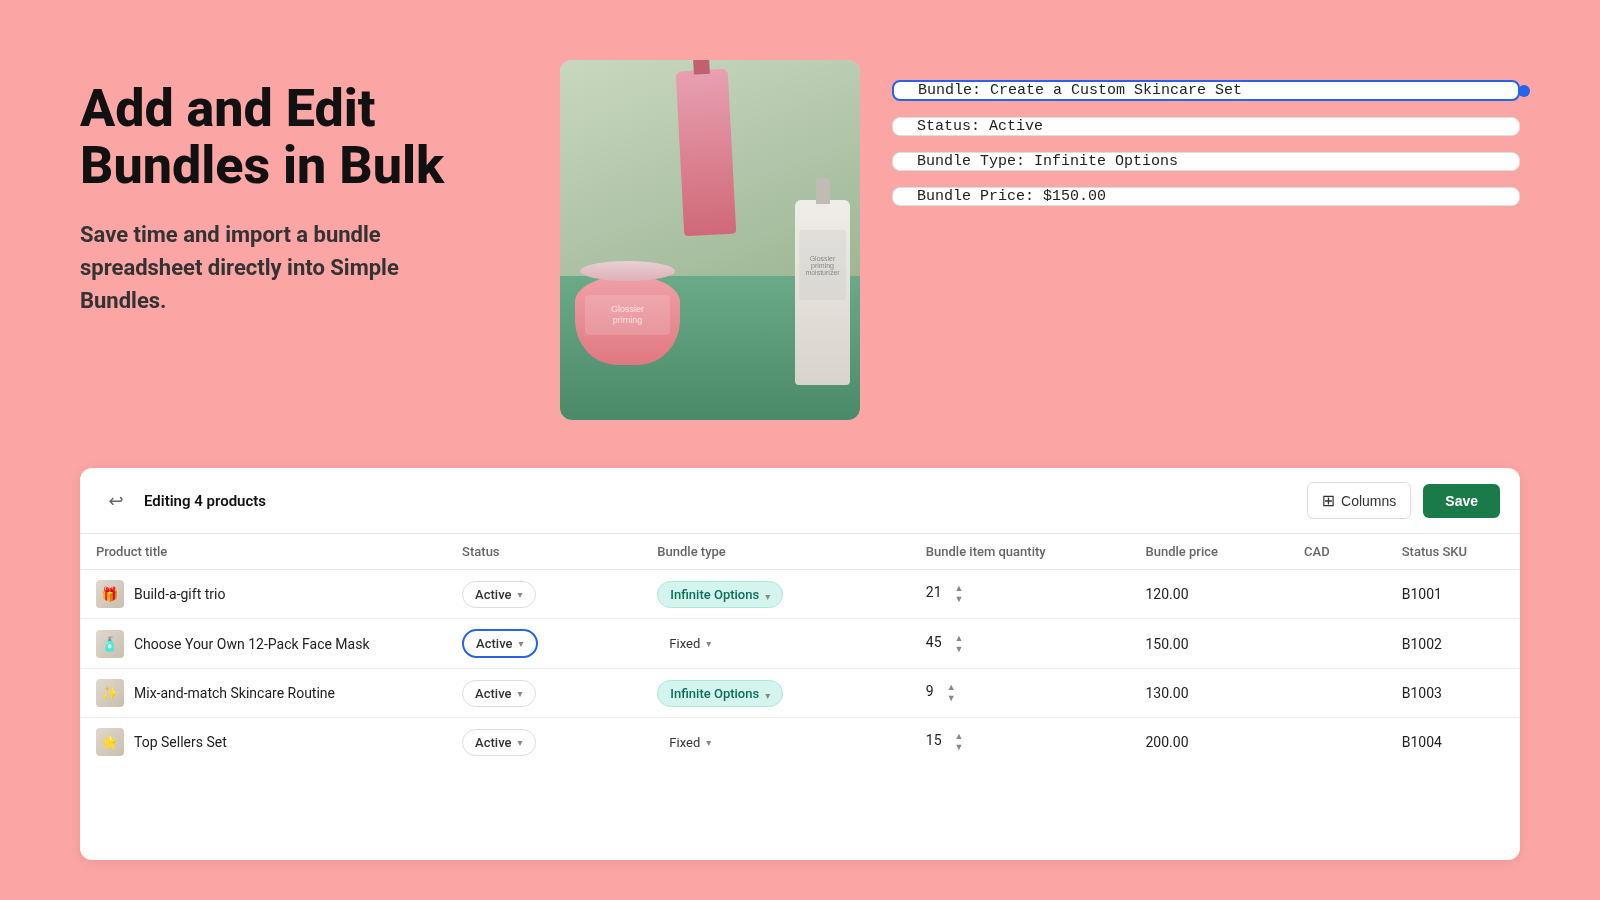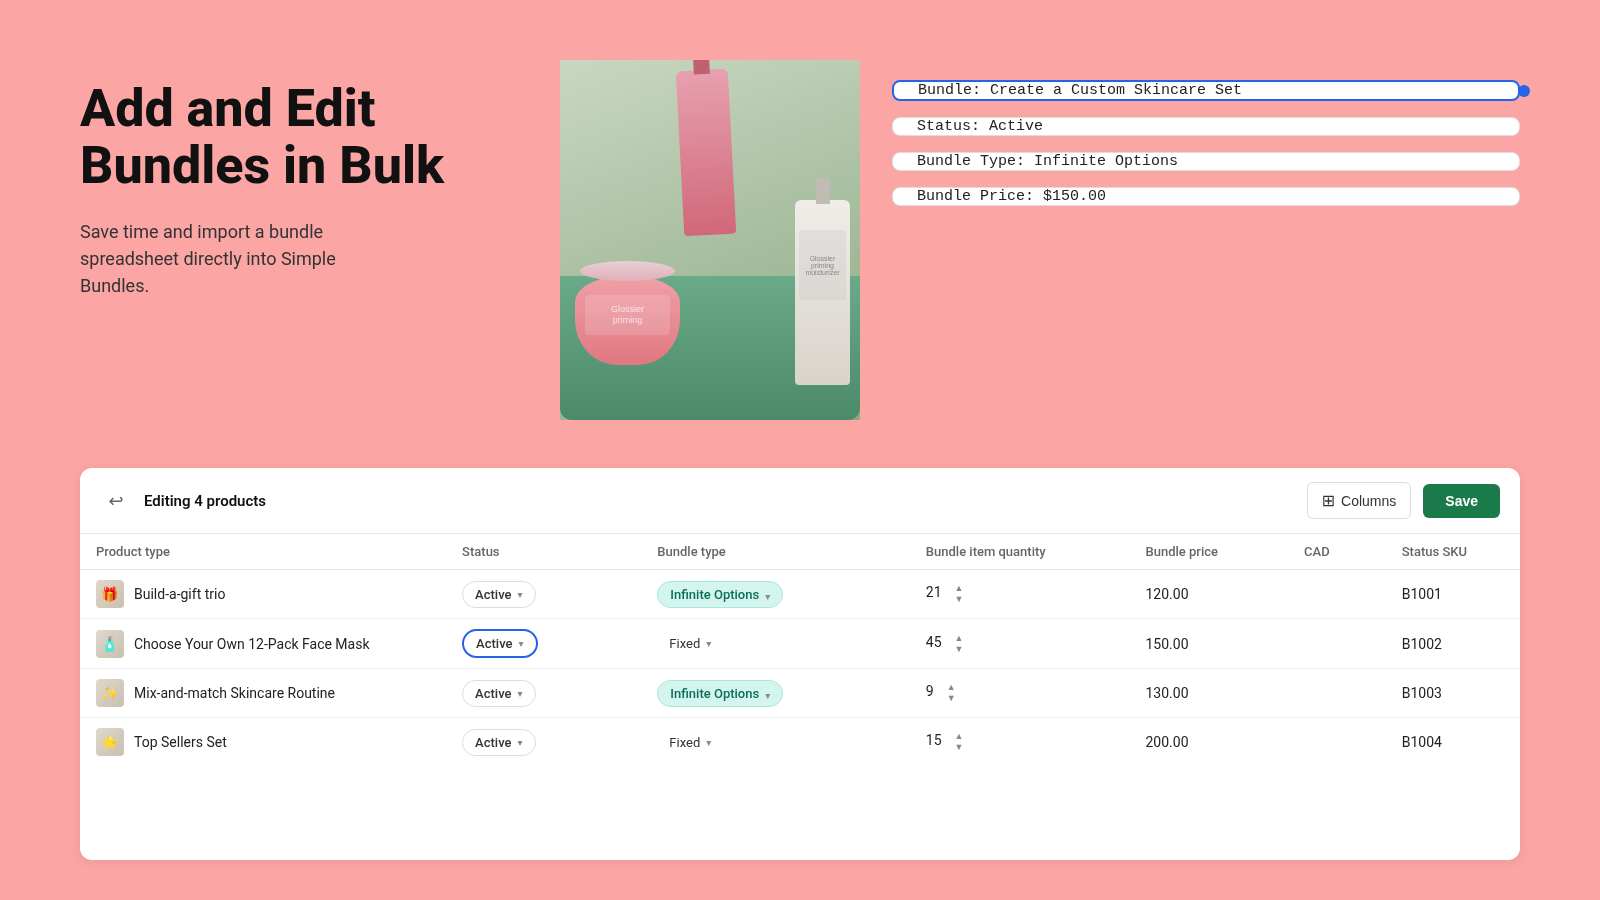--- a/index.html
+++ b/index.html
@@ -36,39 +36,39 @@
 
     .hero-title {
       font-size: 52px;
       font-weight: 800;
       color: #111;
       line-height: 1.1;
       margin-bottom: 24px;
     }
 
     .hero-subtitle {
-      font-size: 18px;
-      font-weight: 400;
+      font-size: 22px;
+      font-weight: 700;
       color: #333;
       line-height: 1.5;
     }
 
     .hero-visual {
       flex: 1;
       display: flex;
       flex-direction: row;
       gap: 32px;
       align-items: flex-start;
     }
 
     .product-image-container {
       width: 300px;
       height: 360px;
       background: linear-gradient(145deg, #e8e0d0 0%, #d4c9b8 100%);
-      border-radius: 1px;
+      border-radius: 12px;
       overflow: hidden;
       position: relative;
       display: flex;
       align-items: center;
       justify-content: center;
     }
 
     .product-image-placeholder {
       width: 100%;
       height: 100%;
@@ -397,21 +397,21 @@
           <span style="font-size:16px;">⊞</span>
           <span>Columns</span>
         </button>
         <button class="save-btn">Save</button>
       </div>
     </div>
 
     <table class="data-table">
       <thead>
         <tr>
-          <th class="col-product">Product type</th>
+          <th class="col-product">Product title</th>
           <th class="col-status">Status</th>
           <th class="col-bundletype">Bundle type</th>
           <th class="col-qty">Bundle item quantity</th>
           <th class="col-price">Bundle price</th>
           <th class="col-cad">CAD</th>
           <th class="col-sku">Status SKU</th>
         </tr>
       </thead>
       <tbody id="table-body">
       <tr>

